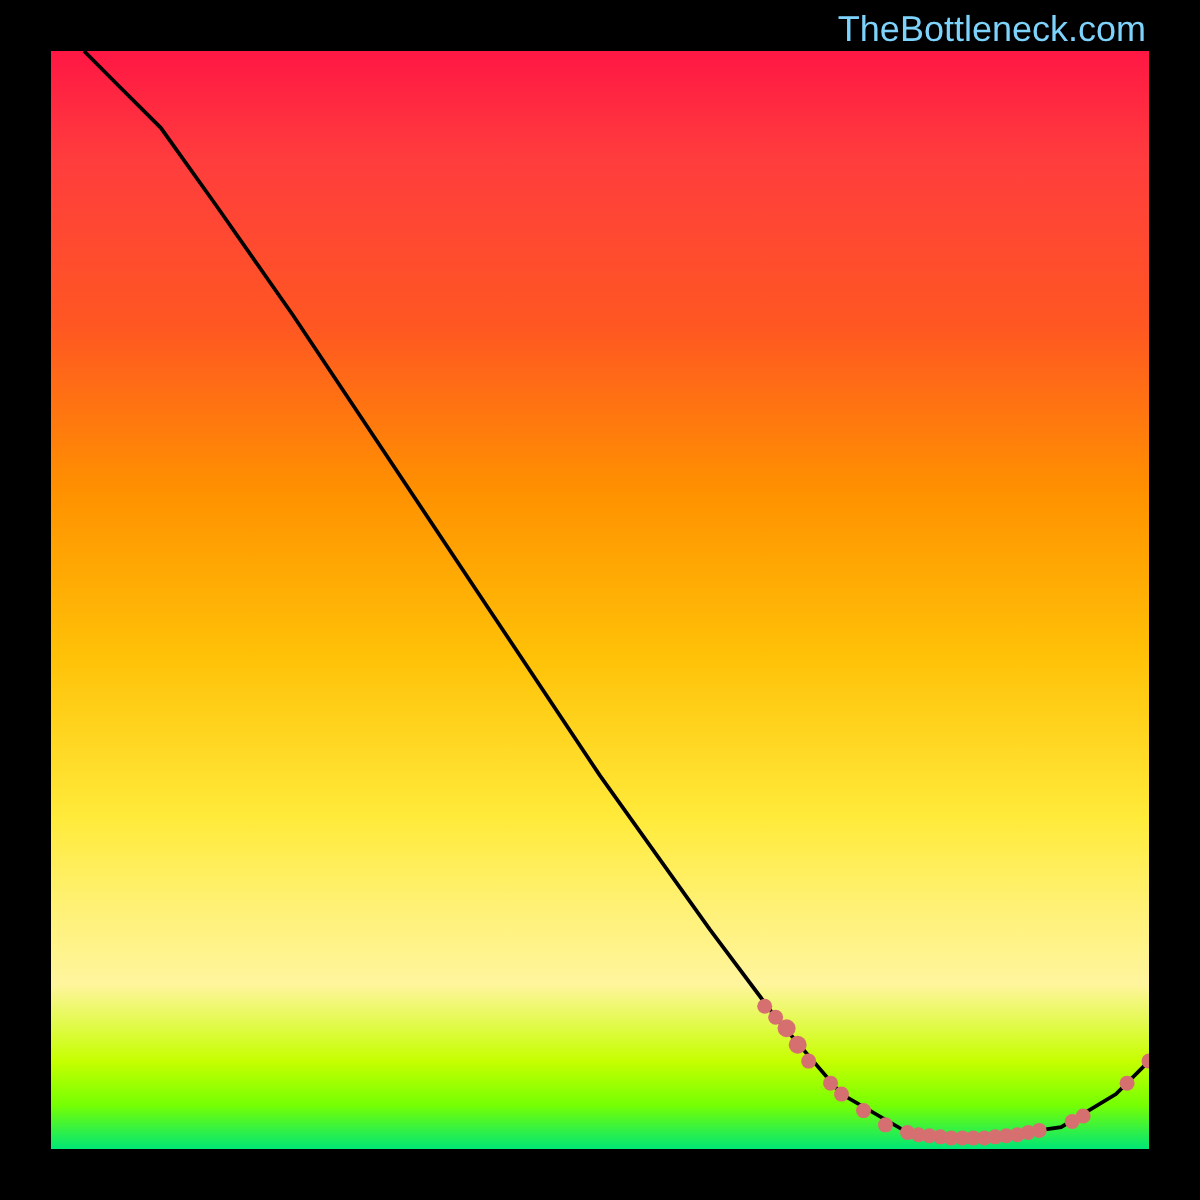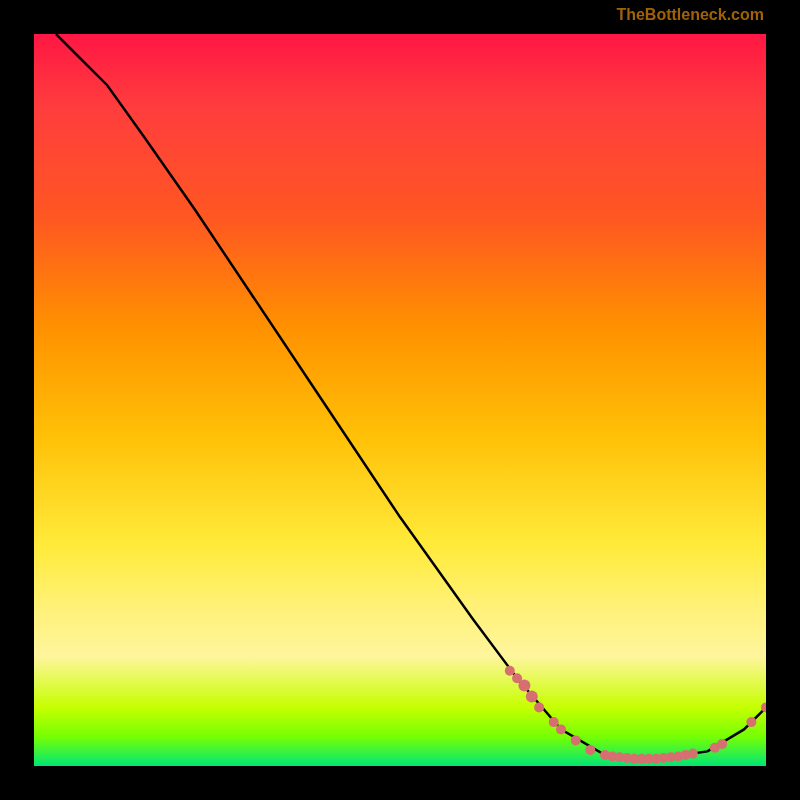--- a/index.html
+++ b/index.html
@@ -32,23 +32,23 @@
       #fff59d 85%,
       #c6ff00 92%,
       #76ff03 96%,
       #00e676 100%
     );
   }
   .watermark {
     position: absolute;
     top: 6px;
     right: 36px;
-    color: #a16207;
-    font-size: 16px;
-    font-weight: 700;
+    color: #7dd3fc;
+    font-size: 24px;
+    font-weight: 400;
     z-index: 10;
   }
   svg.curve {
     position: absolute;
     left: 0;
     top: 0;
     width: 732px;
     height: 732px;
     z-index: 5;
   }

